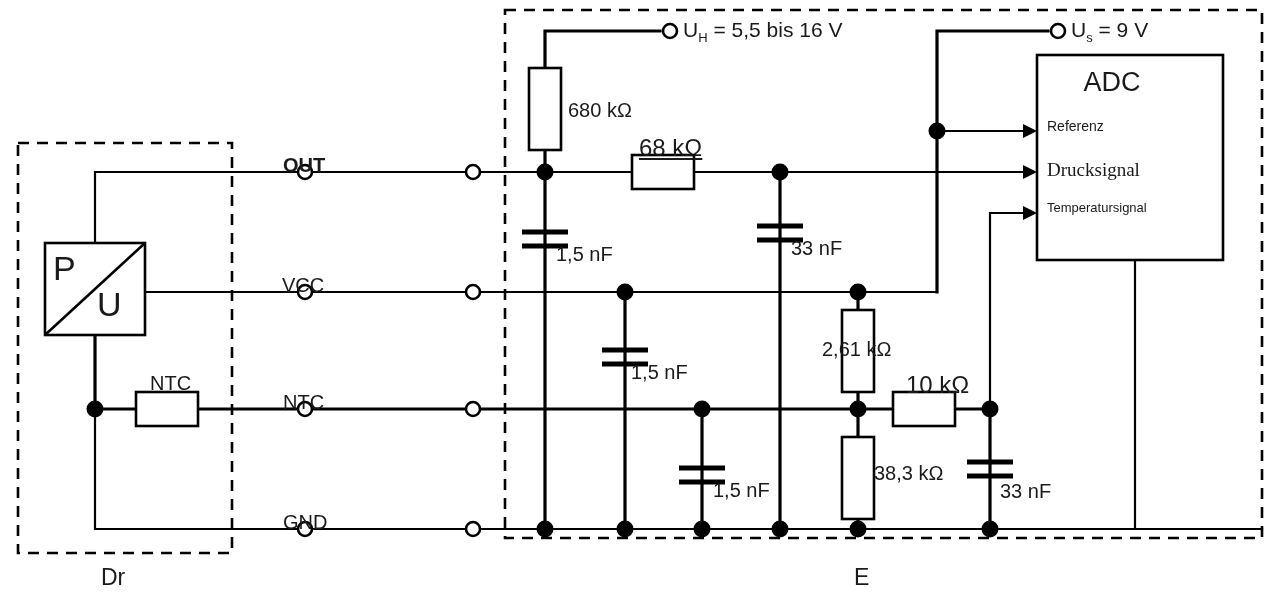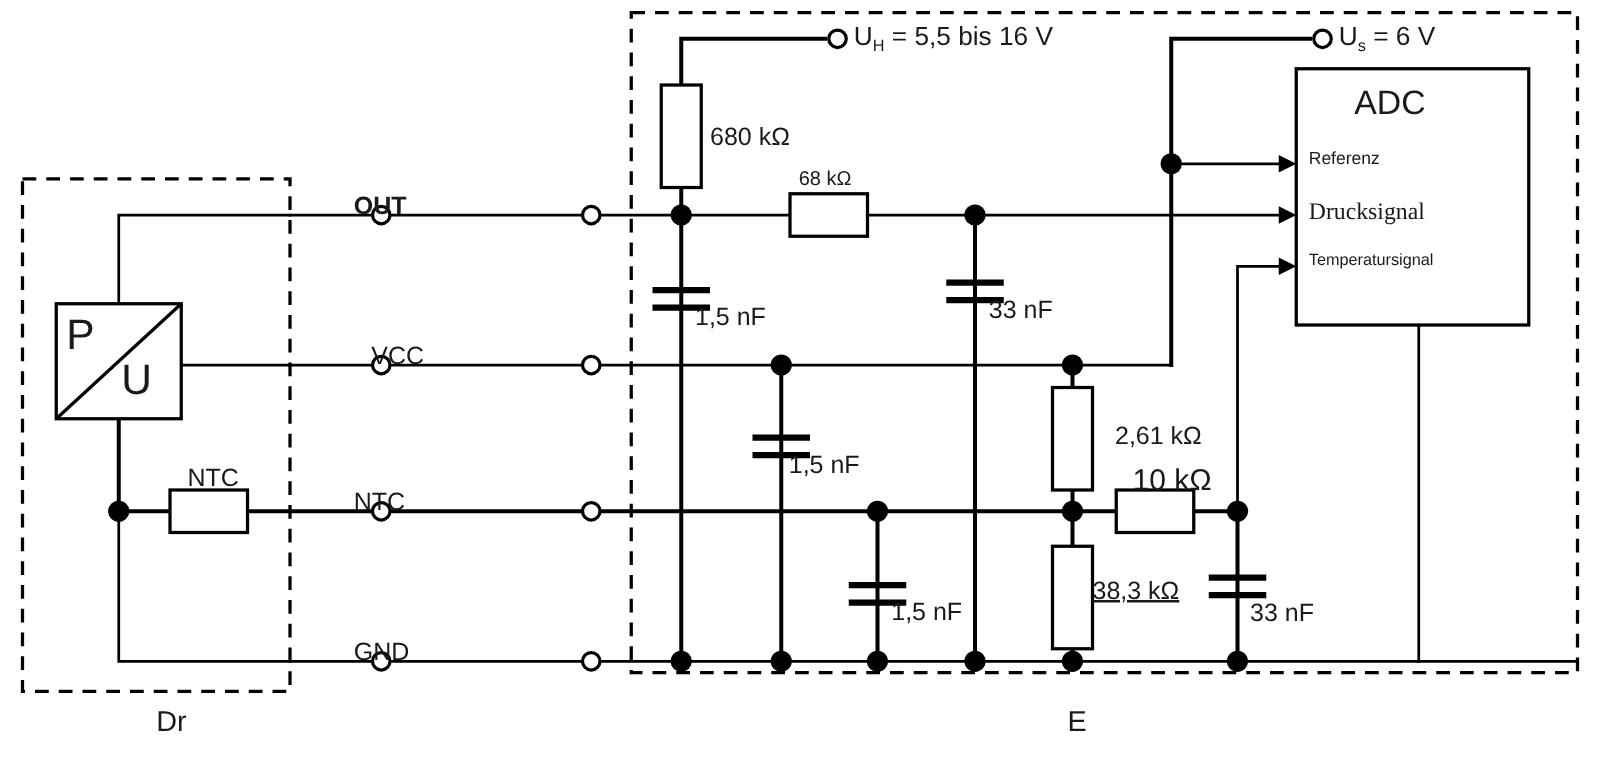--- a/index.html
+++ b/index.html
@@ -103,40 +103,40 @@
         <circle cx="1058" cy="31" r="7"></circle>
       </g>
     <g id="g-arrows" fill="#000">
         <polygon points="1037,131 1023,124 1023,138"></polygon>
         <polygon points="1037,172 1023,165 1023,179"></polygon>
         <polygon points="1037,213 1023,206 1023,220"></polygon>
       </g>
   </svg>
 
   <div id="labels">
-      <div class="lbl" style="left: 101px; top: 566px; font-size: 23px; margin-left: 24px;">Dr</div>
+      <div class="lbl" style="left: 101px; top: 566px; font-size: 23px;">Dr</div>
       <div class="lbl" style="left: 854px; top: 566px; font-size: 23px;">E</div>
       <div class="lbl" style="left: 53px; top: 251px; font-size: 34px;">P</div>
       <div class="lbl" style="left: 97px; top: 287px; font-size: 34px;">U</div>
       <div class="lbl" style="left: 1037px; top: 69px; font-size: 27px; width: 150px; text-align: center;">ADC</div>
       <div class="lbl" style="left: 1047px; top: 119px; font-size: 14px;">Referenz</div>
       <div class="lbl" style="left: 1047px; top: 160px; font-size: 19px; font-family: Liberation Serif, serif;">Drucksignal</div>
       <div class="lbl" style="left: 1047px; top: 201px; font-size: 13px;">Temperatursignal</div>
       <div class="lbl" style="left: 568px; top: 100px; font-size: 20px;">680 kΩ</div>
-      <div class="lbl" style="left: 639px; top: 136px; font-size: 16px;">68 kΩ</div>
+      <div class="lbl" style="left: 639px; top: 136px; font-size: 24px; text-decoration: underline;">68 kΩ</div>
       <div class="lbl" style="left: 556px; top: 244px; font-size: 20px;">1,5 nF</div>
       <div class="lbl" style="left: 791px; top: 238px; font-size: 20px;">33 nF</div>
       <div class="lbl" style="left: 631px; top: 362px; font-size: 20px;">1,5 nF</div>
       <div class="lbl" style="left: 713px; top: 480px; font-size: 20px;">1,5 nF</div>
-      <div class="lbl" style="left: 892px; top: 339px; font-size: 20px; text-align: right;">2,61 kΩ</div>
+      <div class="lbl" style="left: 822px; top: 339px; font-size: 20px; text-align: right;">2,61 kΩ</div>
       <div class="lbl" style="left: 906px; top: 373px; font-size: 24px;">10 kΩ</div>
-      <div class="lbl" style="left: 874px; top: 463px; font-size: 20px; text-decoration: underline;">38,3 kΩ</div>
+      <div class="lbl" style="left: 874px; top: 463px; font-size: 20px;">38,3 kΩ</div>
       <div class="lbl" style="left: 1000px; top: 481px; font-size: 20px;">33 nF</div>
       <div class="lbl" style="left: 150px; top: 373px; font-size: 20px;">NTC</div>
       <div class="lbl" style="left: 283px; top: 155px; font-size: 20px; font-weight: bold;">OUT</div>
-      <div class="lbl" style="left: 297px; top: 275px; font-size: 20px;">VCC</div>
+      <div class="lbl" style="left: 282px; top: 275px; font-size: 20px;">VCC</div>
       <div class="lbl" style="left: 283px; top: 392px; font-size: 20px;">NTC</div>
       <div class="lbl" style="left: 283px; top: 512px; font-size: 20px;">GND</div>
       <div class="lbl" style="left: 683px; top: 19px; font-size: 21px;"><span>U</span><sub style="font-size: 0.62em;">H</sub><span> = 5,5 bis 16 V</span></div>
-      <div class="lbl" style="left: 1071px; top: 19px; font-size: 21px;"><span>U</span><sub style="font-size: 0.62em;">s</sub><span> = 6 V</span></div>
+      <div class="lbl" style="left: 1071px; top: 19px; font-size: 21px;"><span>U</span><sub style="font-size: 0.62em;">s</sub><span> = 9 V</span></div>
     </div>
 
 </div>
 
 </body></html>

